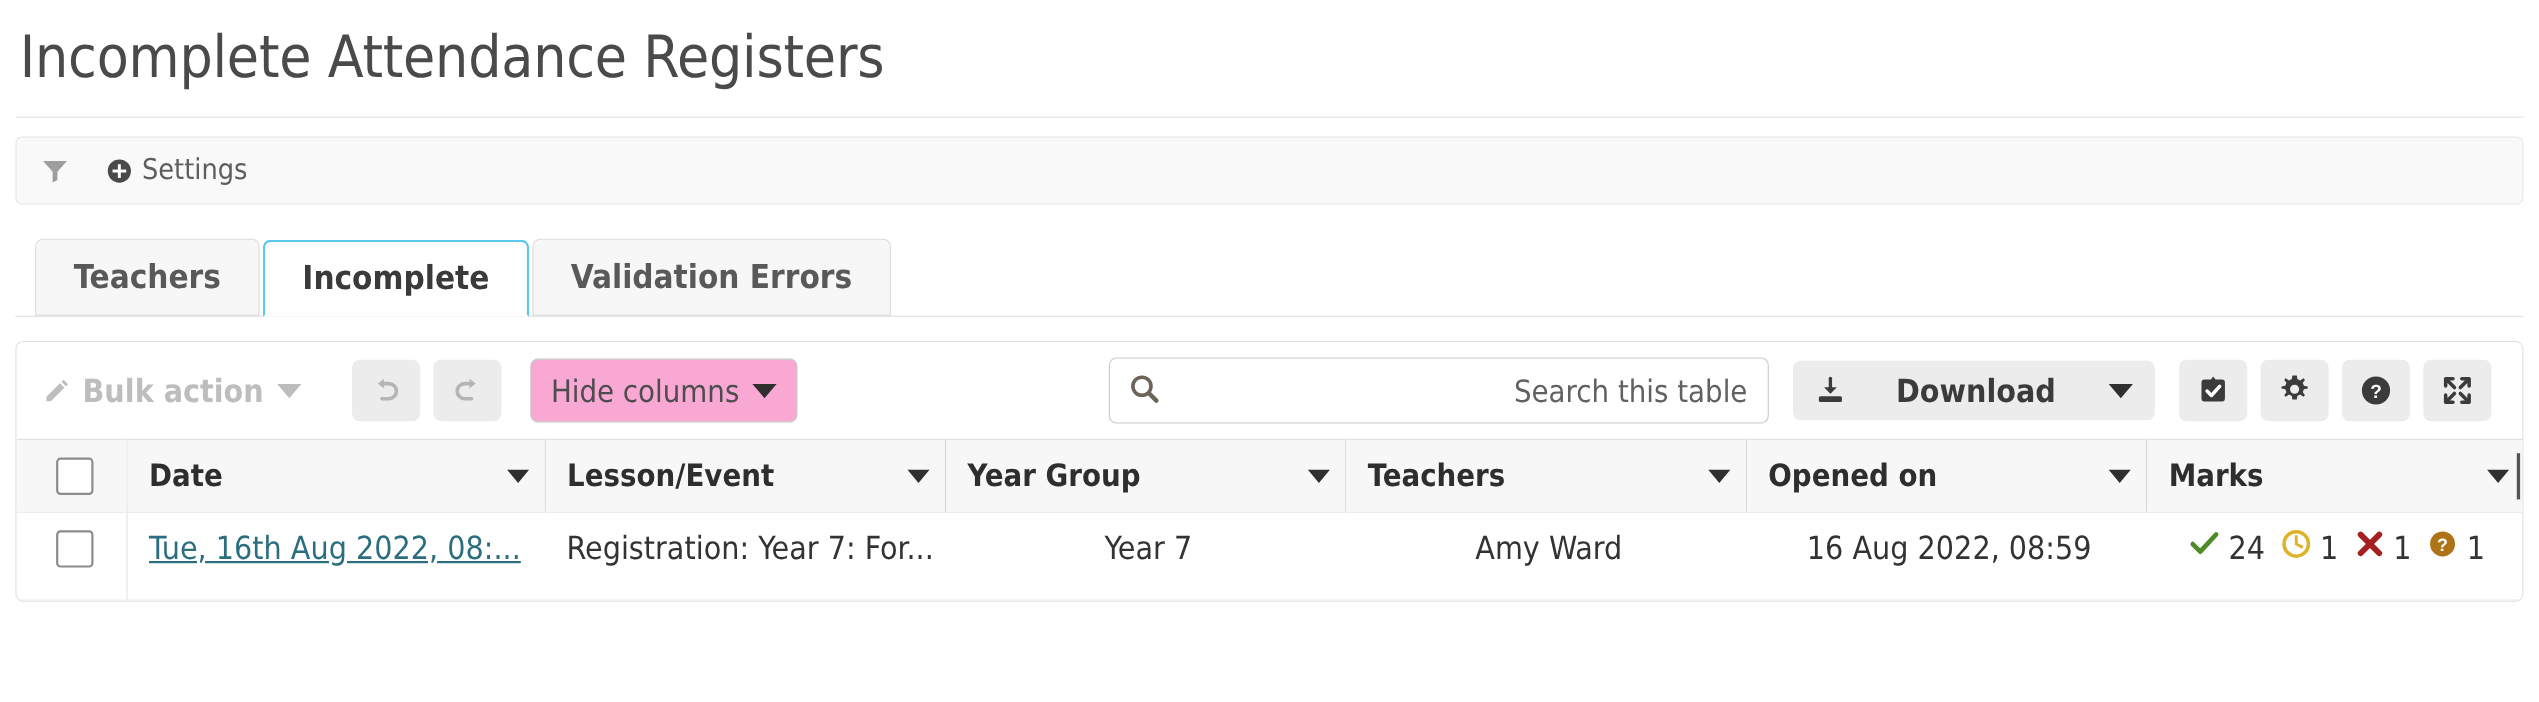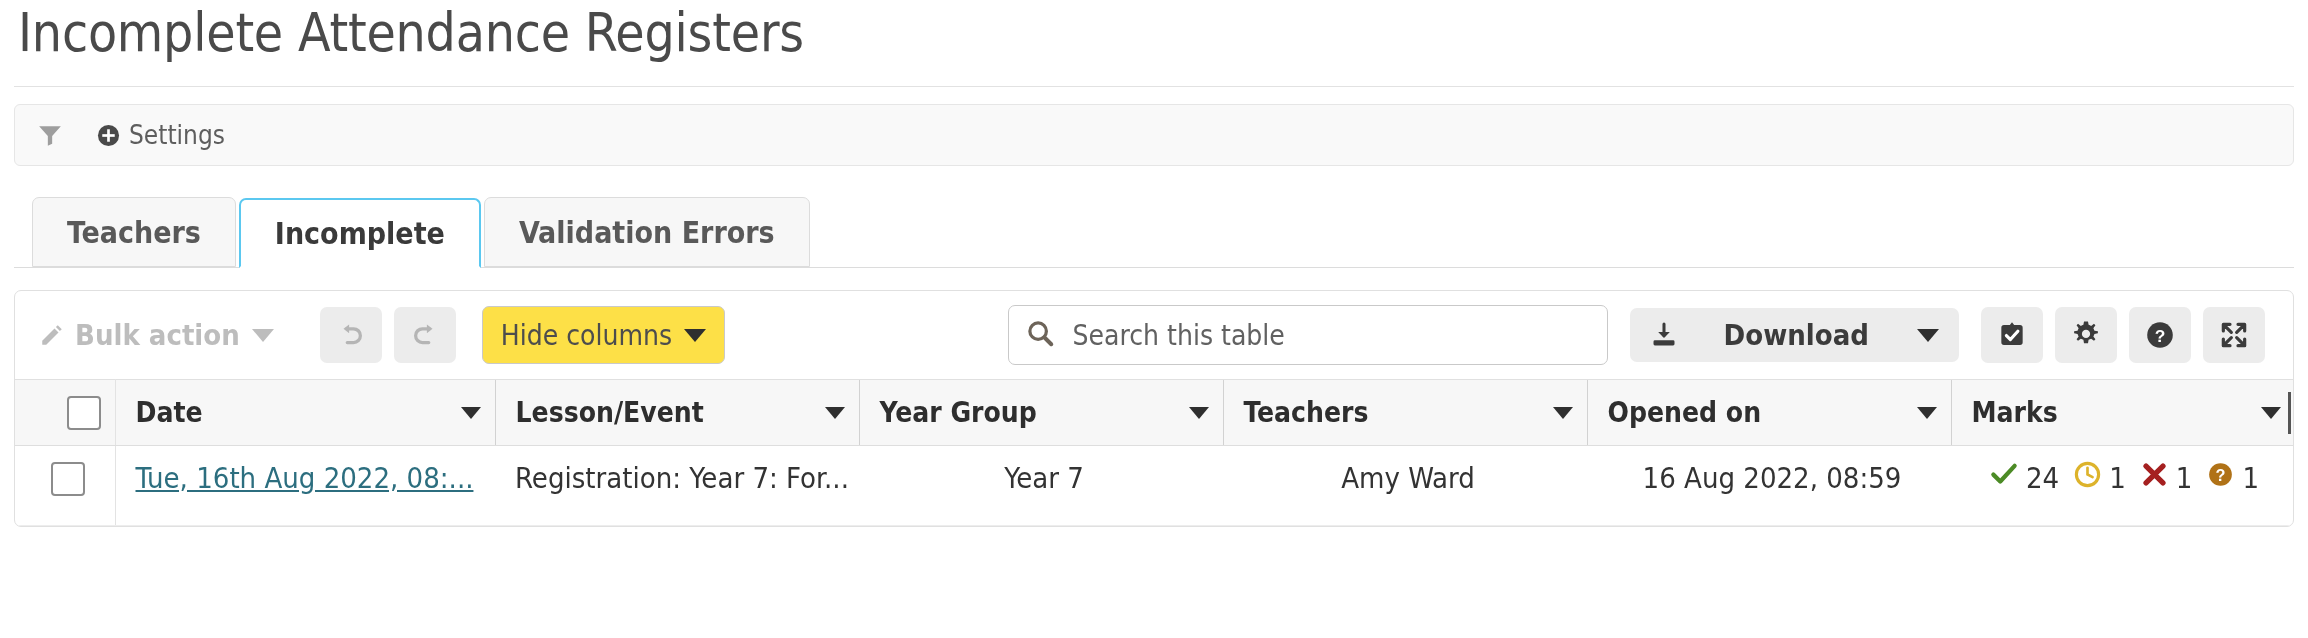--- a/index.html
+++ b/index.html
@@ -17,21 +17,21 @@
   }
 
   
   .page-title {
     font-family: "DejaVu Sans Condensed", "Liberation Sans", sans-serif;
     font-size: 53px;
     font-weight: 300;
     color: #4a4a4a;
     letter-spacing: -0.2px;
     margin: 0;
-    padding: 0 0 0 18px;
+    padding: 20px 0 0 18px;
     line-height: 1.25;
     white-space: nowrap;
   }
   .title-rule {
     border-bottom: 1px solid #e2e2e2;
     margin: 20px 14px 0 14px;
   }
 
   
   .filter-bar {
@@ -161,21 +161,21 @@
     justify-content: center;
     margin-right: 12px;
     cursor: pointer;
     padding: 0;
   }
   .icon-btn svg { display:block; }
   .hide-columns {
     height: 58px;
     border: 1px solid #c9c9c9;
     border-radius: 7px;
-    background: #fde047;
+    background: #f9a8d4;
     display: flex;
     align-items: center;
     padding: 12px 18px;
     margin-left: 14px;
     font-family: "DejaVu Sans Condensed", "Liberation Sans", sans-serif;
     font-size: 28px;
     color: #4d4d4d;
     cursor: pointer;
     white-space: nowrap;
     box-sizing: border-box;
@@ -196,20 +196,21 @@
   }
   .search-box input {
     border: none;
     outline: none;
     font-family: "DejaVu Sans Condensed", "Liberation Sans", sans-serif;
     font-size: 28px;
     color: #4d4d4d;
     margin-left: 16px;
     width: 100%;
     background: transparent;
+    text-align: right;
   }
   .search-box input::placeholder { color: #616161; opacity: 1; }
   .download-btn {
     height: 54px;
     background: #ececec;
     border: none;
     border-radius: 7px;
     display: flex;
     align-items: center;
     padding: 0 20px;
@@ -233,21 +234,21 @@
   }
   table.grid thead th {
     background: #f7f7f7;
     border-top: 1px solid #e0e0e0;
     border-bottom: 1px solid #dedede;
     height: 66px;
     font-family: "DejaVu Sans Condensed", "Liberation Sans", sans-serif;
     font-size: 28px;
     font-weight: bold;
     color: #2e2e2e;
-    text-align: right;
+    text-align: center;
     padding: 0 14px 0 20px;
     position: relative;
     box-sizing: border-box;
     white-space: nowrap;
   }
   table.grid thead th.sep { border-left: 1px solid #d2d2d2; }
   .th-inner {
     display: flex;
     align-items: center;
     justify-content: space-between;

